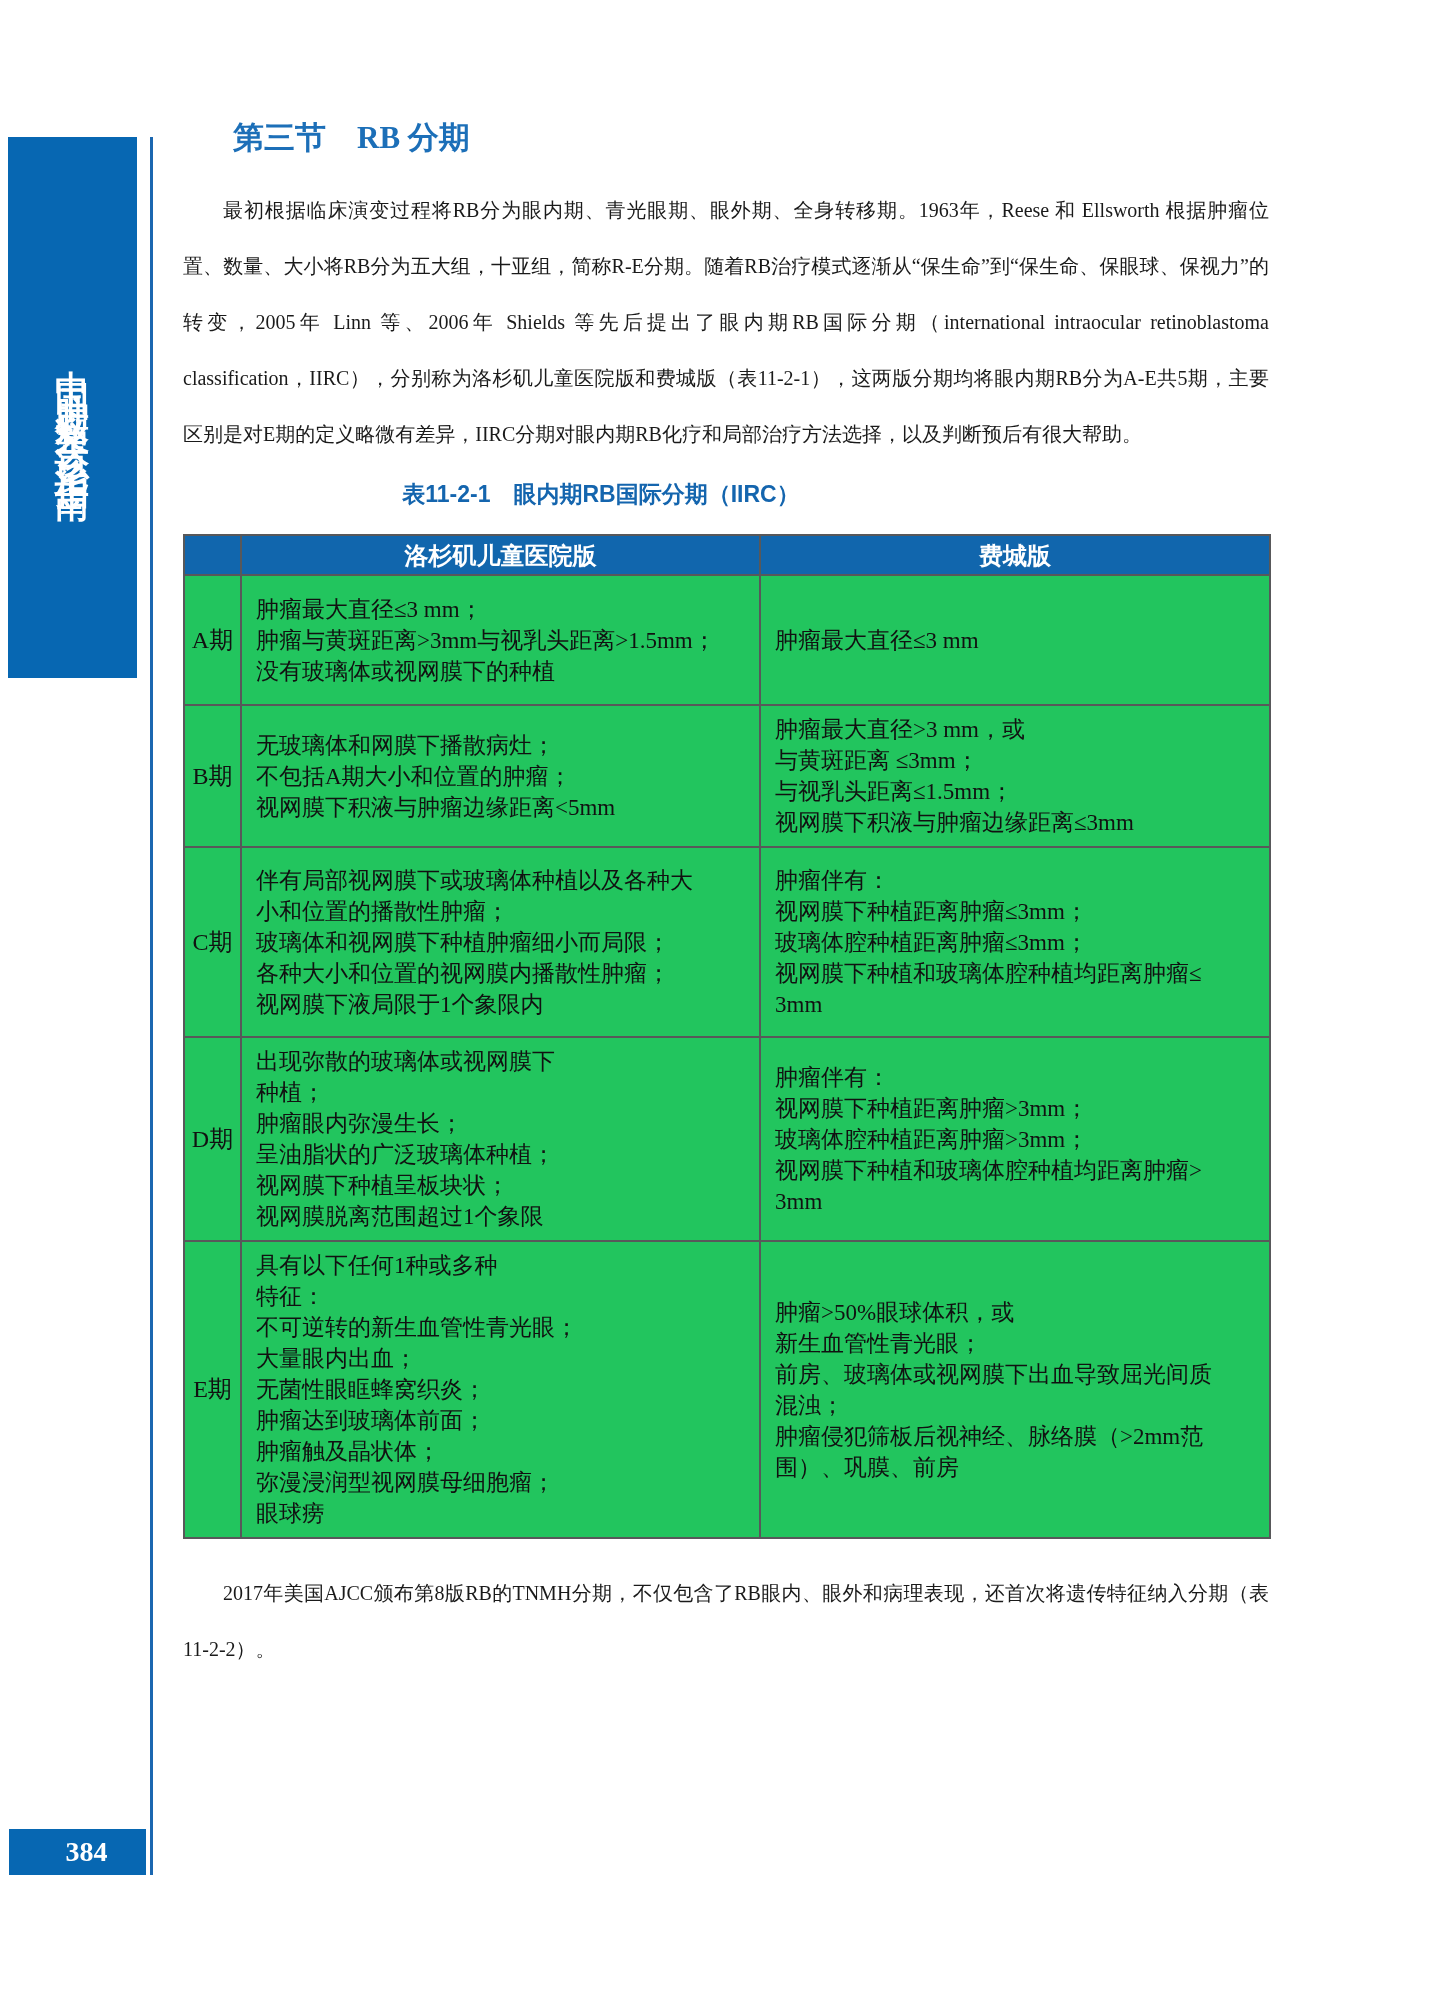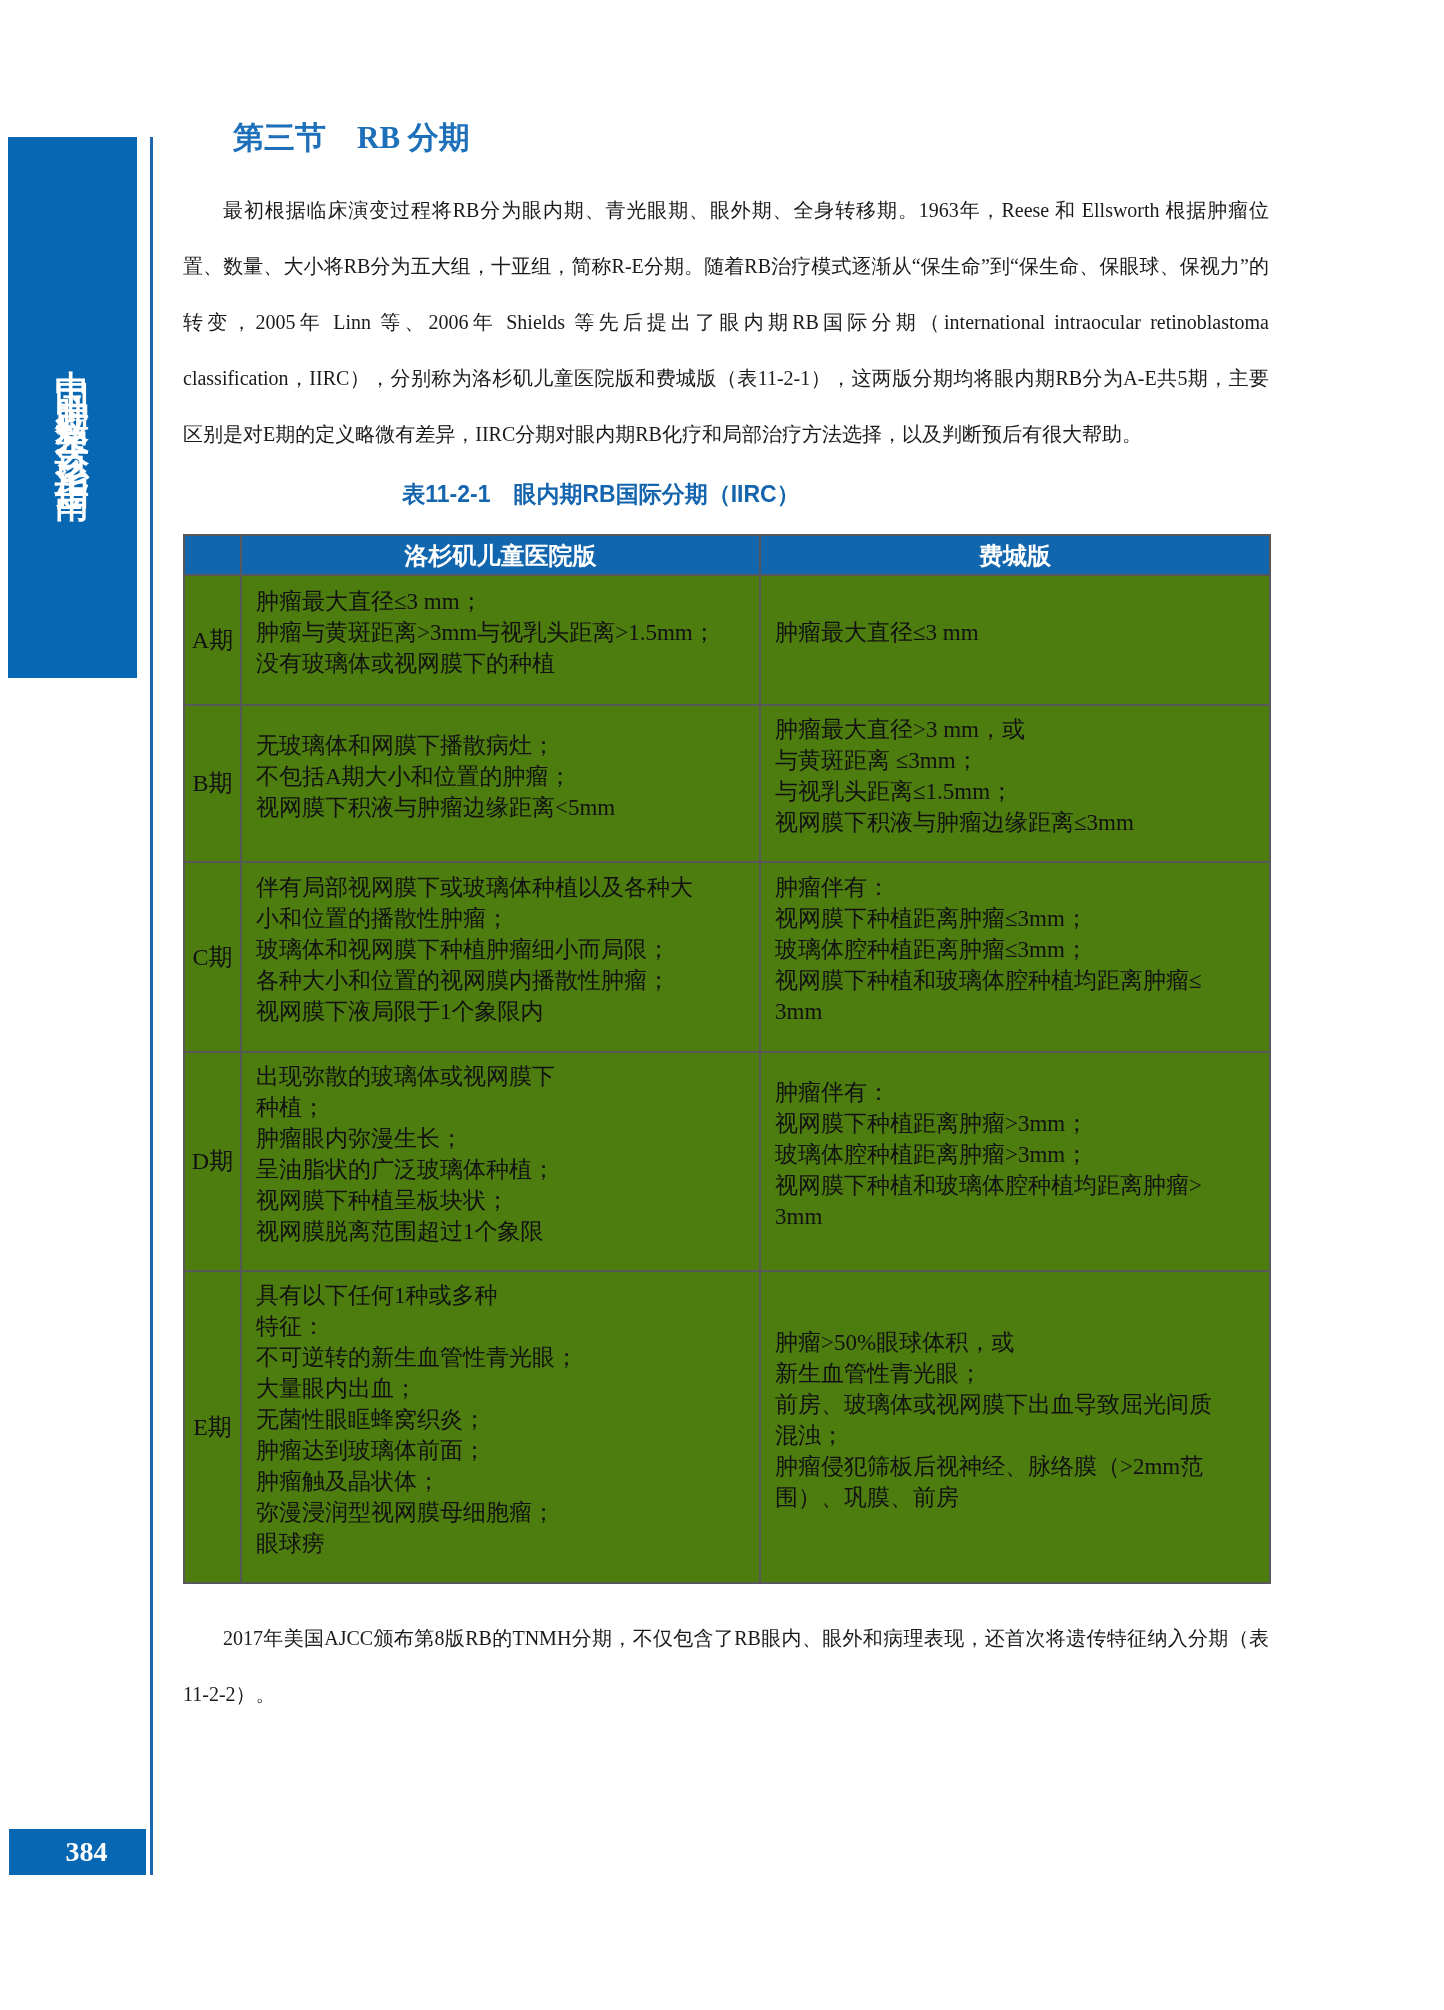--- a/index.html
+++ b/index.html
@@ -55,21 +55,21 @@
     margin-top:14px;
     width:100%;box-sizing:border-box;padding-right:250px;
     text-align:center;
     color:#1465ae;font-size:23px;font-weight:bold;line-height:36px;
     font-family:"Liberation Sans","DejaVu Sans",sans-serif;
   }
   table.iirc{
     margin-top:22px;
     border-collapse:collapse;
     width:1086px;table-layout:fixed;
-    background:#4d7c0f;
+    background:#22c55e;
     font-size:23px;line-height:31px;color:#111;
   }
   table.iirc th,table.iirc td{
     border:2px solid #58585a;
     vertical-align:middle;
     box-sizing:border-box;
   }
   table.iirc thead tr{height:40px;}
   table.iirc th{
     background:#1166ad;color:#ffffff;
@@ -78,21 +78,21 @@
     border-color:#58585a;
   }
   .col-stage{width:57px;}
   .col-la{width:519px;}
   .col-ph{width:510px;}
   td.stage{
     text-align:center;font-size:24px;padding:12px 2px;
     white-space:nowrap;
   }
   td.celltext{
-    padding:8px 10px 23px 14px;
+    padding:8px 10px 8px 14px;
     white-space:pre-line;
     text-align:left;
   }
   tr.row-a{height:130px;}
   tr.row-b{height:127px;}
   tr.row-c{height:190px;}
   tr.row-d{height:195px;}
   tr.row-e{height:288px;}
   .closing-par{margin-top:26px;}
 </style>

